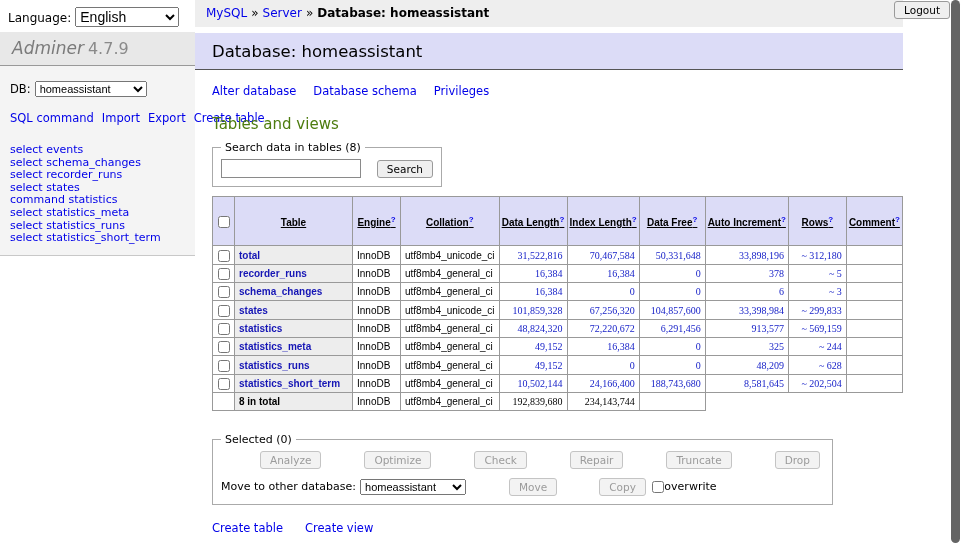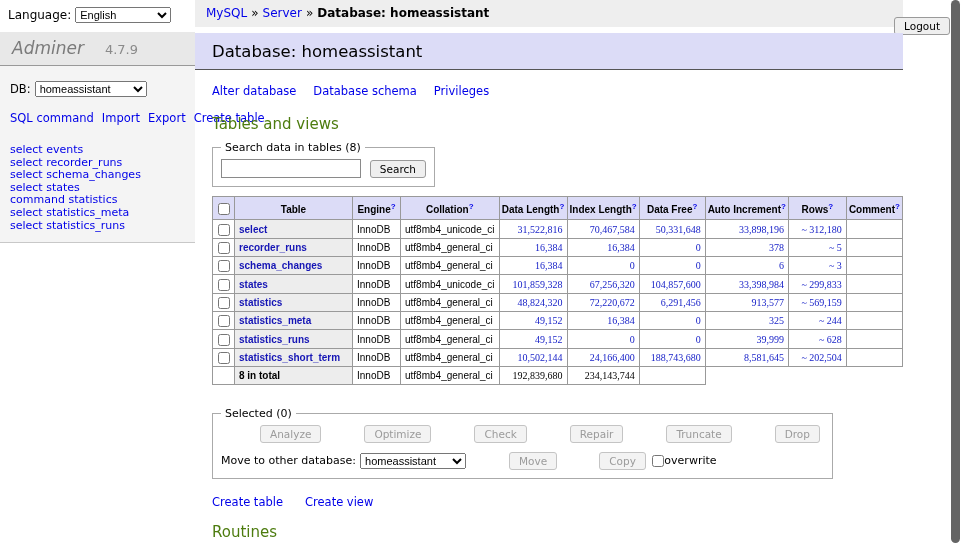--- a/index.html
+++ b/index.html
@@ -3,65 +3,65 @@
 <meta charset="utf-8">
 <style>
   * { box-sizing: border-box; margin: 0; padding: 0; }
   html, body { width: 966px; height: 543px; overflow: hidden; background: #fff;
     font-family: "DejaVu Sans", sans-serif; font-size: 12px; color: #000; }
   body { position: relative; }
   a { color: #0000e8; text-decoration: none; cursor: pointer; }
 
   
   #lang { position: absolute; top: 7px; left: 8px; }
-  #lang select { width: 96px; font-size: 11px; margin-left: 4px; }
+  #lang select { width: 104px; font-size: 14px; margin-left: 4px; }
   #breadcrumb { position: absolute; left: 195px; top: 0; width: 708px; height: 27px;
     background: #eeeeee; line-height: 27px; padding: 0 11px; white-space: nowrap; }
   #breadcrumb .sep { color: #000; margin: 0 4px; }
-  #logout-btn { position: absolute; top: 17px; right: 16px; }
+  #logout-btn { position: absolute; top: 1px; right: 16px; }
 
   .btn { font-family: "DejaVu Sans", sans-serif; font-size: 10.5px; padding: 2px 9px;
     background: #efefef; border: 1px solid #9a9a9a; border-radius: 3px; color: #000; }
   .btn[disabled] { color: #9b9b9b; background: #f3f3f3; border-color: #c4c4c4; margin-left: 39px; }
 
   
   #menu { position: absolute; top: 32px; left: 0; width: 195px; background: #f4f4f4;
     border-bottom: 1px solid #c8c8c8; padding-bottom: 4px; }
   #menu h1 { font-size: 17px; font-weight: normal; font-style: italic; color: #7a7a7a;
     background: #e8e8e8; border-bottom: 1px solid #999; padding: 6px 12px 7px; }
-  #menu h1 .ver { font-size: 13px; font-style: normal; color: #8a8a8a; margin-left: 21px; }
+  #menu h1 .ver { font-size: 16px; font-style: normal; color: #8a8a8a; margin-left: 4px; }
   .db-row { padding: 15px 10px 6px; font-size: 11.5px; }
   .db-row select { width: 112px; font-size: 11px; margin-left: 4px; }
   .menu-actions { padding: 8px 10px 10px; width: 162px; font-size: 11.5px; line-height: 15px; }
   .menu-actions a { margin-right: 8px; white-space: nowrap; }
   .menu-tables { padding: 8px 10px 6px; }
   .menu-tables a { display: block; font-size: 11px; line-height: 12.6px; white-space: nowrap; }
 
   
   #content { position: absolute; left: 195px; top: 33px; width: 708px; }
   #content h2 { height: 37px; line-height: 37px; background: #dcdcf7; border-bottom: 1px solid #555;
     font-weight: normal; font-size: 16.5px; padding: 0 17px; }
   .db-links { margin: 14px 0 0 17px; font-size: 11.5px; }
   .db-links a { margin-right: 17px; }
   h3 { font-size: 15px; font-weight: normal; margin: 17px 0 0 17px; color: #4d7c0f; }
 
   fieldset { display: inline-block; border: 1px solid #aaa; margin: 8px 0 0 17px;
     padding: 5px 8px 8px; background: #fff; }
   legend { font-size: 11px; padding: 0 4px; }
   #search-input { width: 140px; height: 19px; font-size: 11px; border: 1px solid #8a8a8a;
     padding: 0 3px; background: #fff; vertical-align: middle; }
-  #search-fs .btn { margin-left: 5px; vertical-align: middle; }
+  #search-fs .btn { margin-left: 12px; vertical-align: middle; }
 
   
   table { border-collapse: collapse; margin: 9px 0 0 17px;
     font-family: "Liberation Sans", sans-serif; font-size: 10px; }
   td, th { border: 1px solid #999; padding: 2px 4px; line-height: 13px;
     white-space: nowrap; overflow: hidden; }
   thead td, thead th { background: #dcdcf7; font-weight: bold; text-align: center;
-    font-size: 10px; padding: 3px 2px; }
+    font-size: 10px; padding: 16px 2px; text-decoration: underline; }
   thead .help { font-size: 8px; color: #0000e8; vertical-align: super; }
   tbody th, tfoot th { background: #ededed; text-align: left; font-weight: bold; }
   td.num { text-align: right; font-family: Liberation Serif, serif; }
   a.tname { color: #1515b5; font-weight: bold; }
   td.num a { color: #1822c8; }
   .c-check { text-align: center; background: #fff; }
   thead .c-check { background: #dcdcf7; }
   input[type="checkbox"] { width: 12px; height: 12px; margin: 0; vertical-align: middle; }
   tfoot td { color: #000; }
 
@@ -101,26 +101,27 @@
   </h1>
   <div class="db-row">
     <span>DB:</span><select><option>homeassistant</option></select>
   </div>
   <div class="menu-actions">
     
   <a>SQL command</a><a>Import</a><a>Export</a><a>Create table</a></div>
   <div class="menu-tables">
 
   <a>select events</a>
+      <a>select schema_changes</a>
       <a>select recorder_runs</a>
-      <a>select schema_changes</a>
       <a>select states</a>
       <a>command statistics</a>
       <a>select statistics_meta</a>
       <a>select statistics_runs</a>
+      <a>select statistics_short_term</a>
     </div>
 </div>
 
 <div id="content">
   <h2>Database: homeassistant</h2>
 
   <div class="db-links">
     
   <a>Alter database</a><a>Database schema</a><a>Privileges</a></div>
 
@@ -157,21 +158,21 @@
           <th><span>Data Free</span><a class="help">?</a></th>
           <th><span>Auto Increment</span><a class="help">?</a></th>
           <th><span>Rows</span><a class="help">?</a></th>
           <th><span>Comment</span><a class="help">?</a></th>
         </tr>
     </thead>
     <tbody>
 
         <tr>
           <td class="c-check"><input type="checkbox" style=""></td>
-          <th><a class="tname">select</a></th>
+          <th><a class="tname">total</a></th>
           <td>InnoDB</td>
           <td>utf8mb4_unicode_ci</td>
           <td class="num"><a>31,522,816</a></td>
           <td class="num"><a>70,467,584</a></td>
           <td class="num"><a>50,331,648</a></td>
           <td class="num"><a>33,898,196</a></td>
           <td class="num"><a>~ 312,180</a></td>
           <td></td>
         </tr>
 
@@ -241,21 +242,21 @@
         </tr>
 
         <tr>
           <td class="c-check"><input type="checkbox" style=""></td>
           <th><a class="tname">statistics_runs</a></th>
           <td>InnoDB</td>
           <td>utf8mb4_general_ci</td>
           <td class="num"><a>49,152</a></td>
           <td class="num"><a>0</a></td>
           <td class="num"><a>0</a></td>
-          <td class="num"><a>39,999</a></td>
+          <td class="num"><a>48,209</a></td>
           <td class="num"><a>~ 628</a></td>
           <td></td>
         </tr>
 
         <tr>
           <td class="c-check"><input type="checkbox" style=""></td>
           <th><a class="tname">statistics_short_term</a></th>
           <td>InnoDB</td>
           <td>utf8mb4_general_ci</td>
           <td class="num"><a>10,502,144</a></td>

